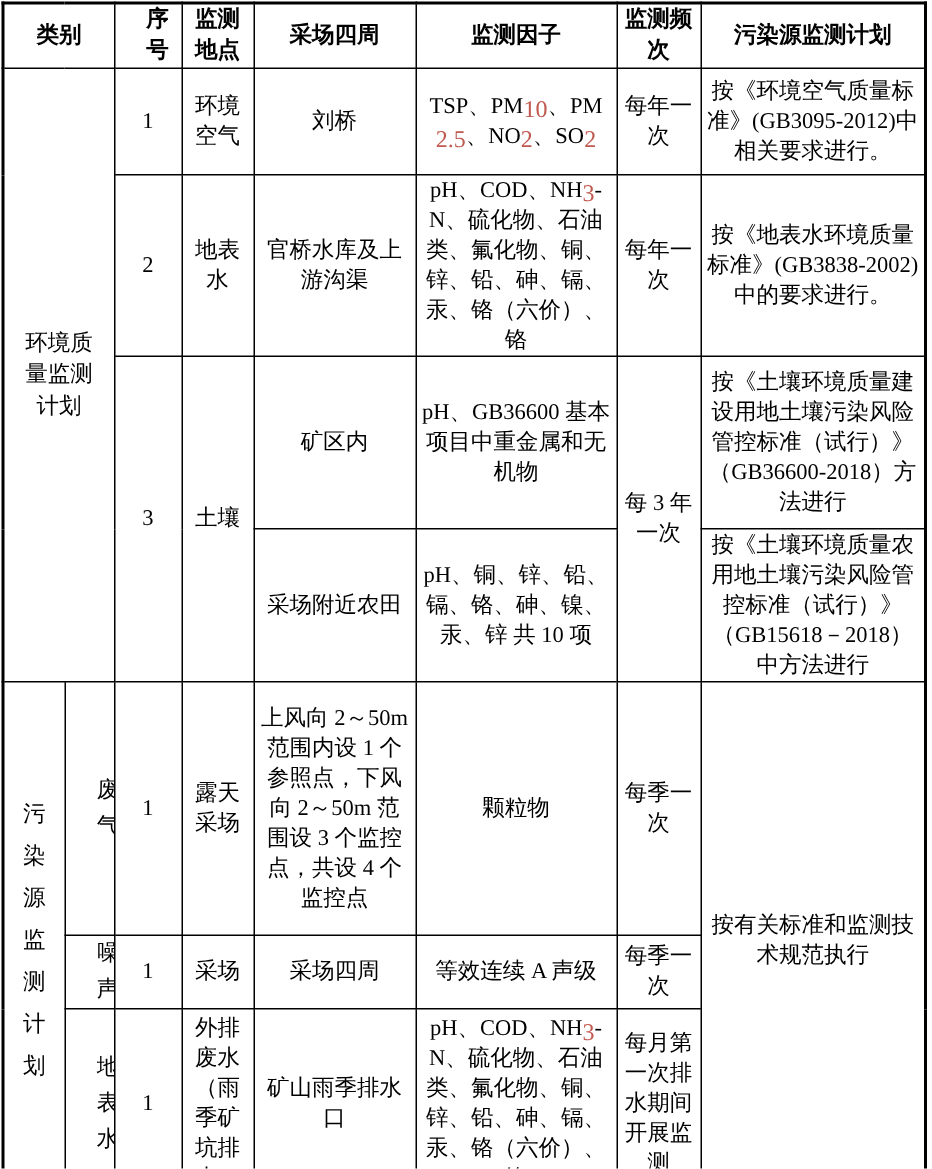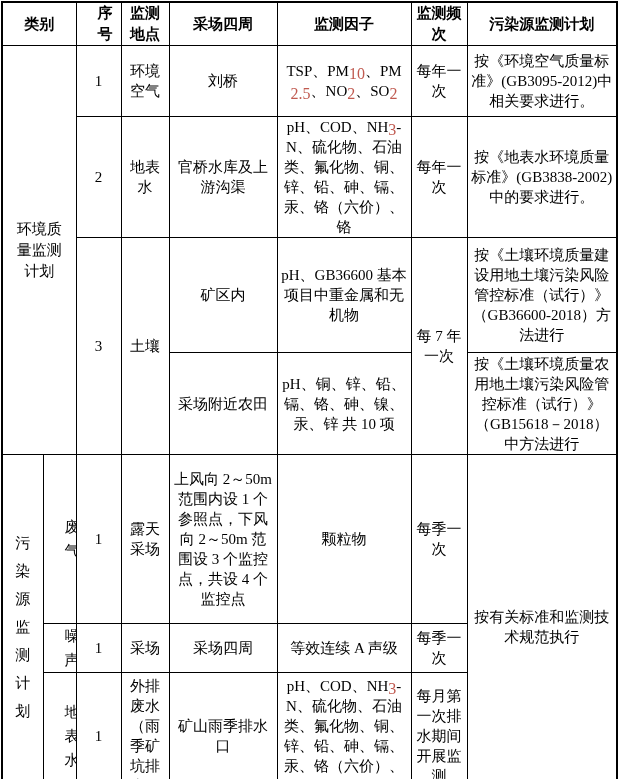--- a/index.html
+++ b/index.html
@@ -57,21 +57,21 @@
     <td>官桥水库及上游沟渠</td>
     <td>pH、COD、NH<sub>3</sub>-N、硫化物、石油类、氟化物、铜、锌、铅、砷、镉、汞、铬（六价）、铬</td>
     <td>每年一次</td>
     <td>按《地表水环境质量标准》(GB3838-2002)中的要求进行。</td>
   </tr>
   <tr style="height:115px">
     <td rowspan="2">3</td>
     <td rowspan="2" class="pad4">土壤</td>
     <td>矿区内</td>
     <td>pH、GB36600 基本项目中重金属和无机物</td>
-    <td rowspan="2">每 7 年一次</td>
+    <td rowspan="2">每 3 年一次</td>
     <td>按《土壤环境质量建设用地土壤污染风险管控标准（试行）》（GB36600-2018）方法进行</td>
   </tr>
   <tr style="height:102px">
     <td>采场附近农田</td>
     <td>pH、铜、锌、铅、镉、铬、砷、镍、汞、锌 共 10 项</td>
     <td>按《土壤环境质量农用地土壤污染风险管控标准（试行）》（GB15618－2018）中方法进行</td>
   </tr>
 
   <tr style="height:169px">
     <td rowspan="3" class="vchars">污染源监测计划</td>

